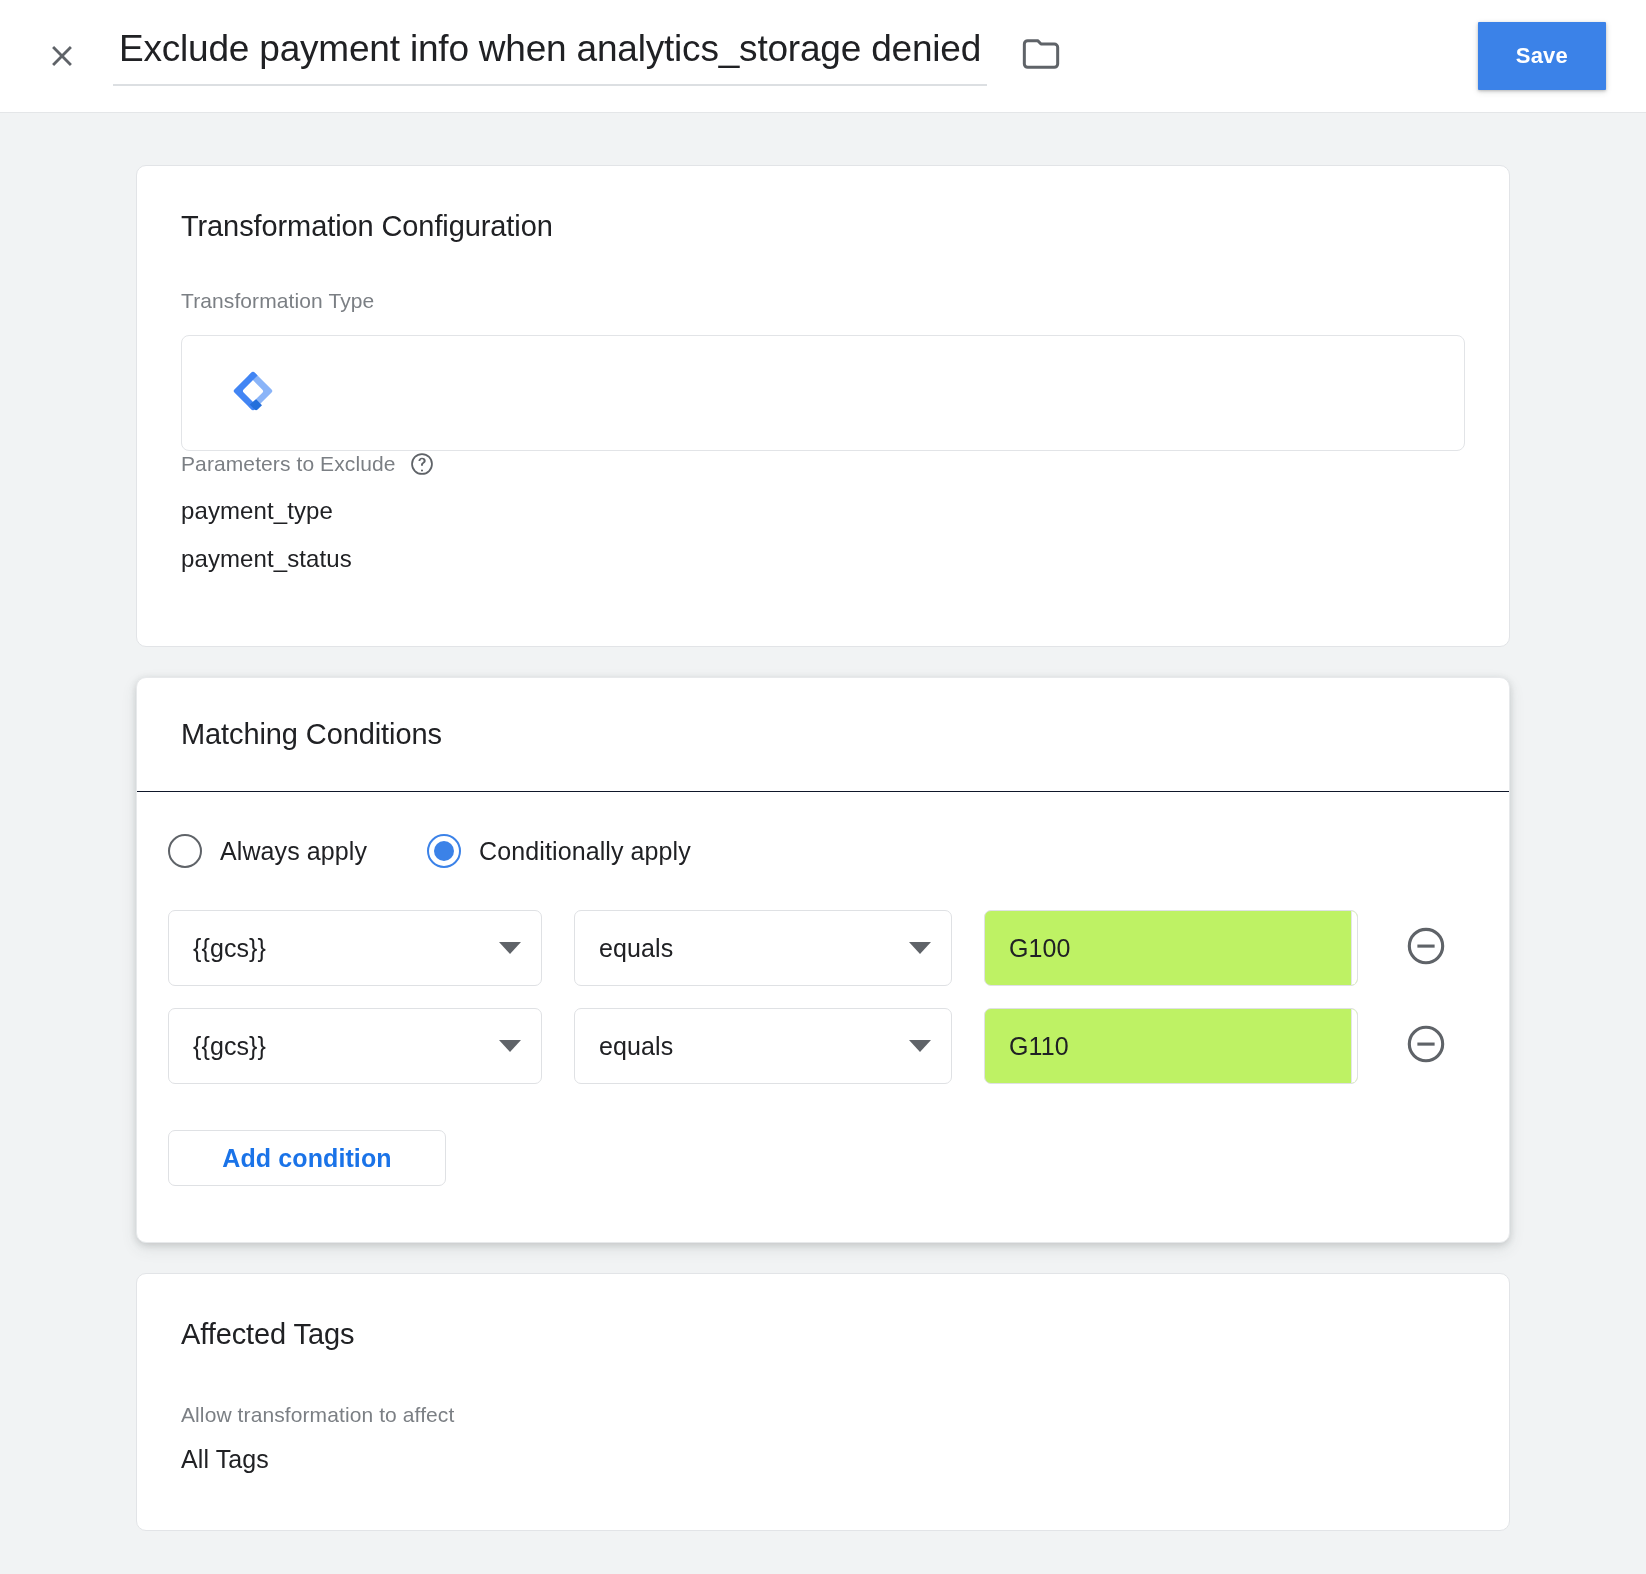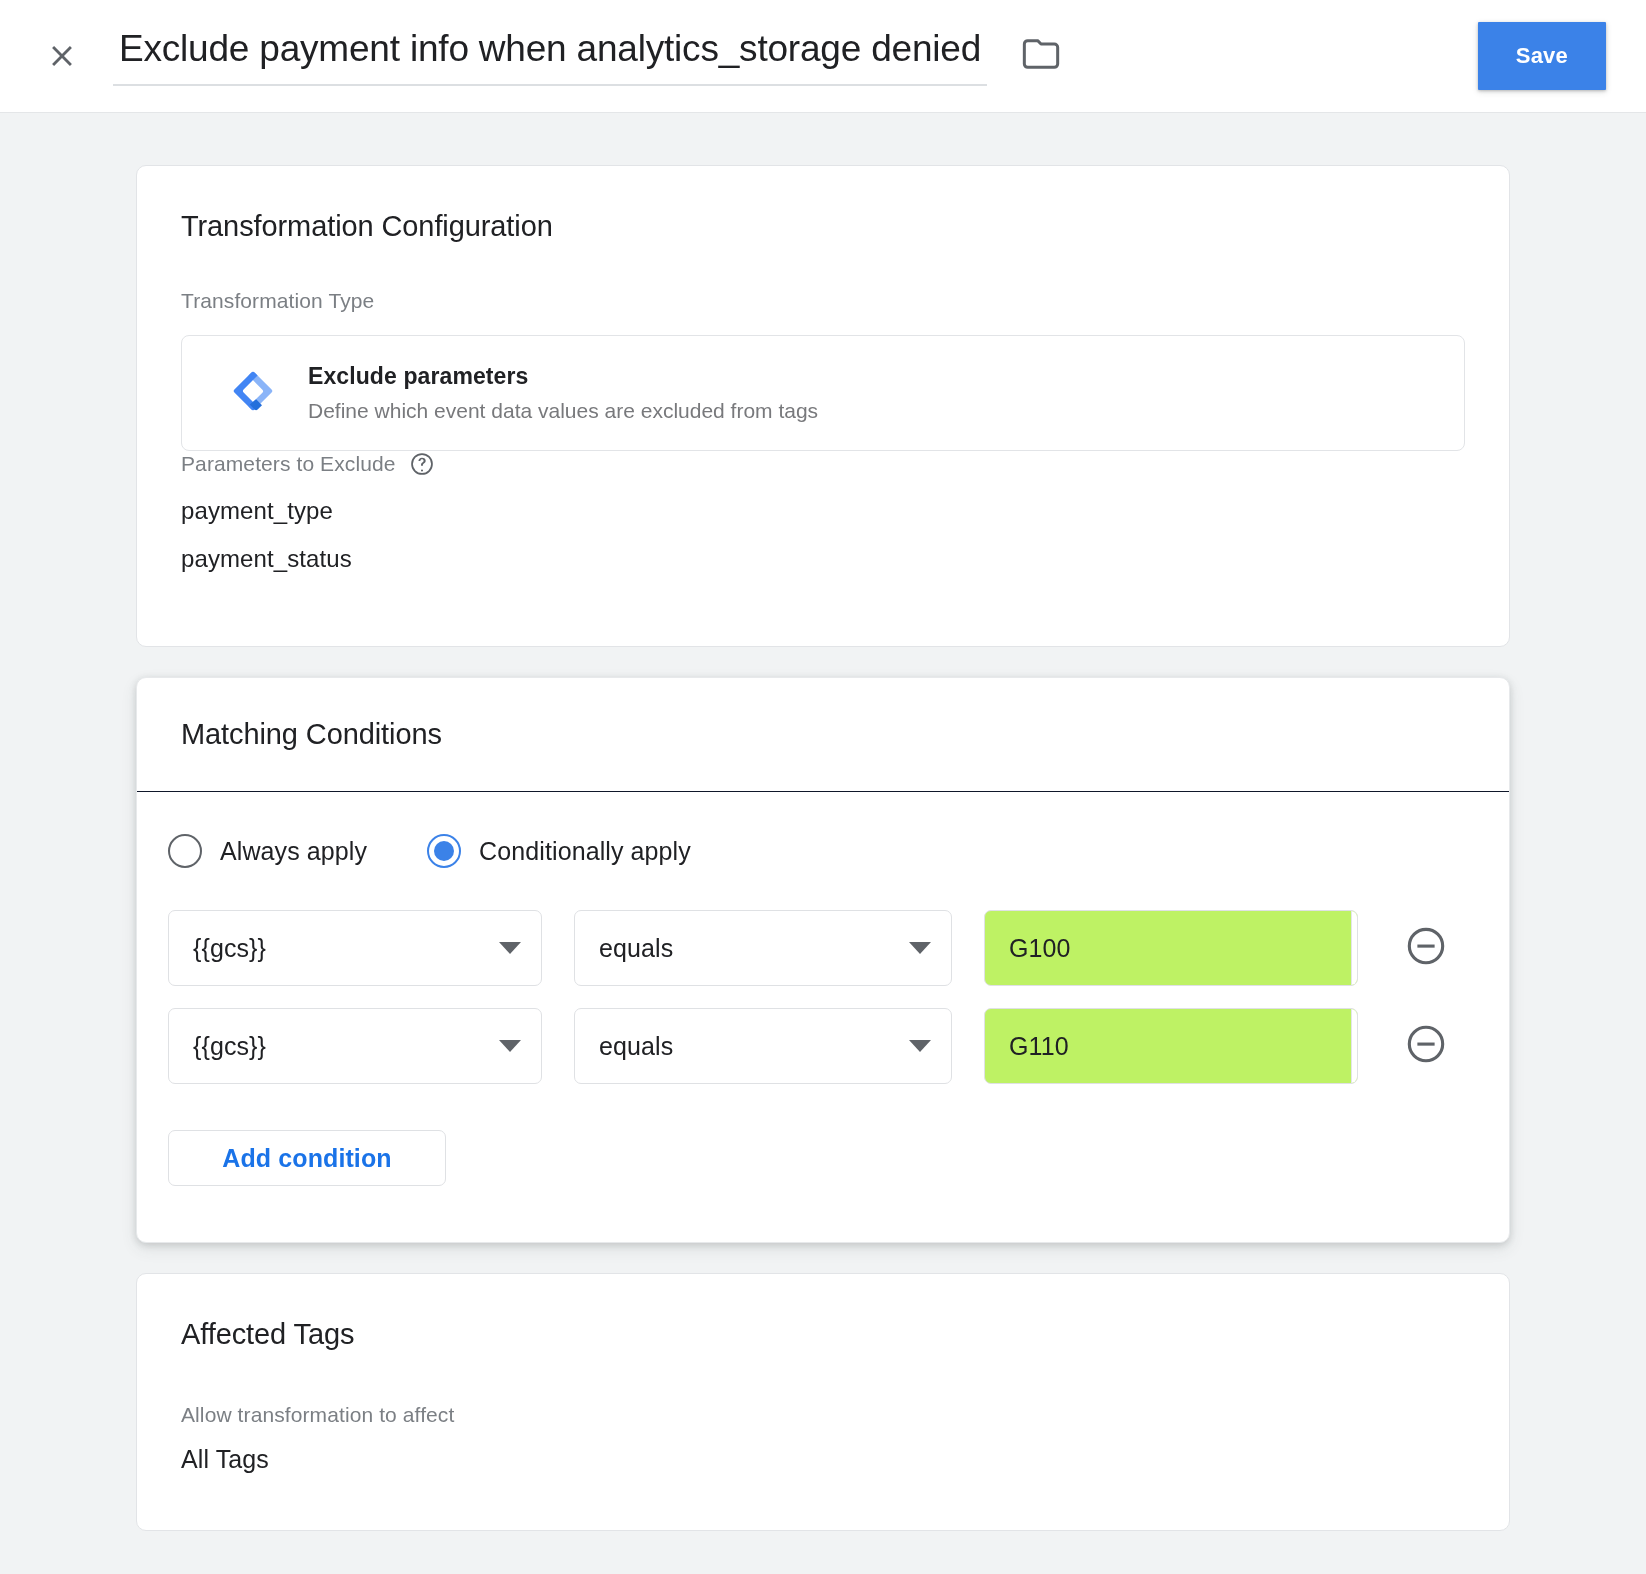--- a/index.html
+++ b/index.html
@@ -333,24 +333,20 @@
     <div class="field-label">Transformation Type</div>
 
     <div class="type-box">
       <span class="gtm-diamond">
         <svg width="46" height="46" viewBox="0 0 48 48">
           <path d="M25.6 4.6 43.4 22.4a2.3 2.3 0 0 1 0 3.2L25.6 43.4a2.3 2.3 0 0 1-3.2 0l-3.1-3.1 14.5-14.5a2.3 2.3 0 0 0 0-3.2L19.3 7.9l3.1-3.3a2.3 2.3 0 0 1 3.2 0z" fill="#8ab4f8"></path>
           <path d="M22.4 4.6 4.6 22.4a2.3 2.3 0 0 0 0 3.2l17.8 17.8a2.3 2.3 0 0 0 3.2 0l3.2-3.2-14.6-14.6a2.3 2.3 0 0 1 0-3.2L28.8 7.8l-3.2-3.2a2.3 2.3 0 0 0-3.2 0z" fill="#4285f4"></path>
           <path d="M20.6 38.1 25.6 43.4a2.3 2.3 0 0 0 3.2 0l4.6-4.6-6.2-6.2z" fill="#246fdb"></path>
         </svg>
       </span>
-      <div>
-        <div class="type-text-main">Exclude parameters</div>
-        <div class="type-text-sub">Define which event data values are excluded from tags</div>
-      </div>
     </div>
 
     <div class="params-label-row">
       <span class="field-label">Parameters to Exclude</span>
       <span class="help-icon">
         <svg width="26" height="26" viewBox="0 0 24 24">
           <circle cx="12" cy="12" r="9.2" fill="none" stroke="#5f6368" stroke-width="1.6"></circle>
           <path d="M12 17.1a.95.95 0 1 0 0 1.9.95.95 0 0 0 0-1.9z" fill="#5f6368"></path>
           <path d="M12 6.2c-1.9 0-3.2 1.2-3.3 3h1.8c.05-1 .65-1.5 1.5-1.5.85 0 1.45.5 1.45 1.3 0 .7-.35 1.05-1.1 1.6-.9.65-1.3 1.25-1.25 2.45v.55h1.75v-.45c0-.8.3-1.2 1.15-1.8.95-.7 1.4-1.4 1.4-2.45 0-1.6-1.3-2.7-3.4-2.7z" fill="#5f6368"></path>
         </svg>

